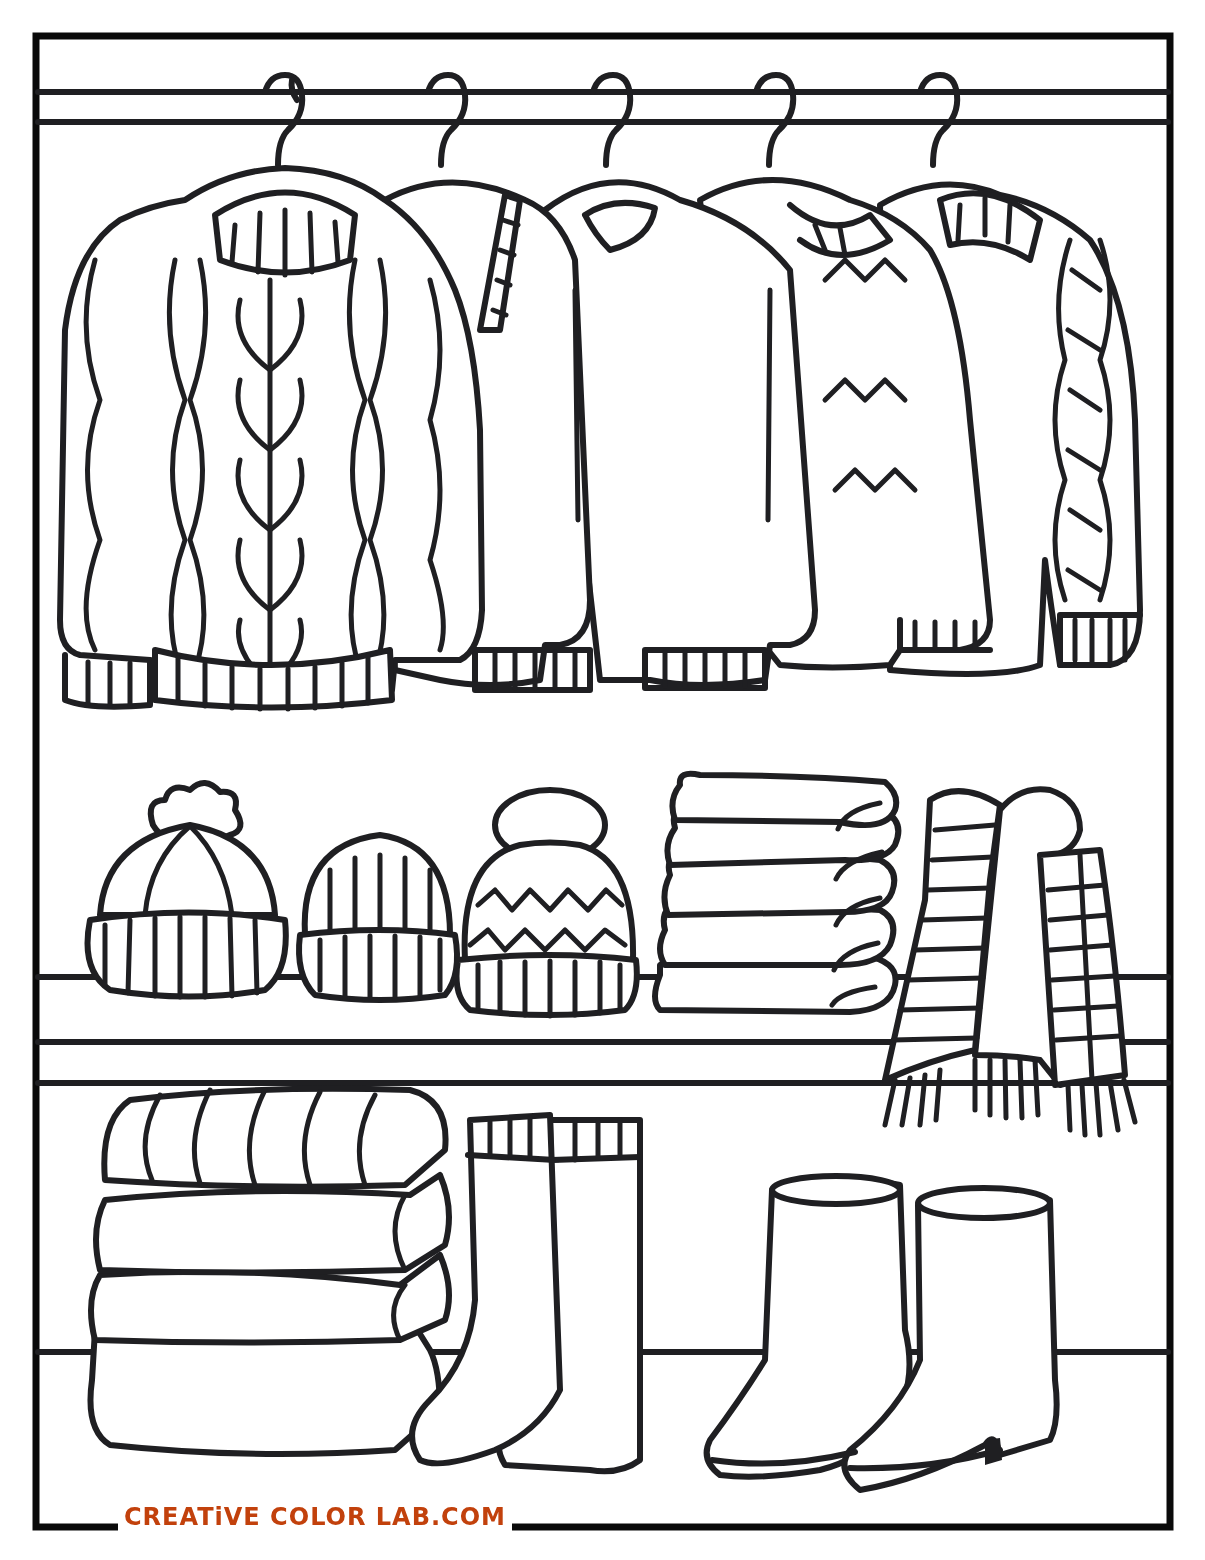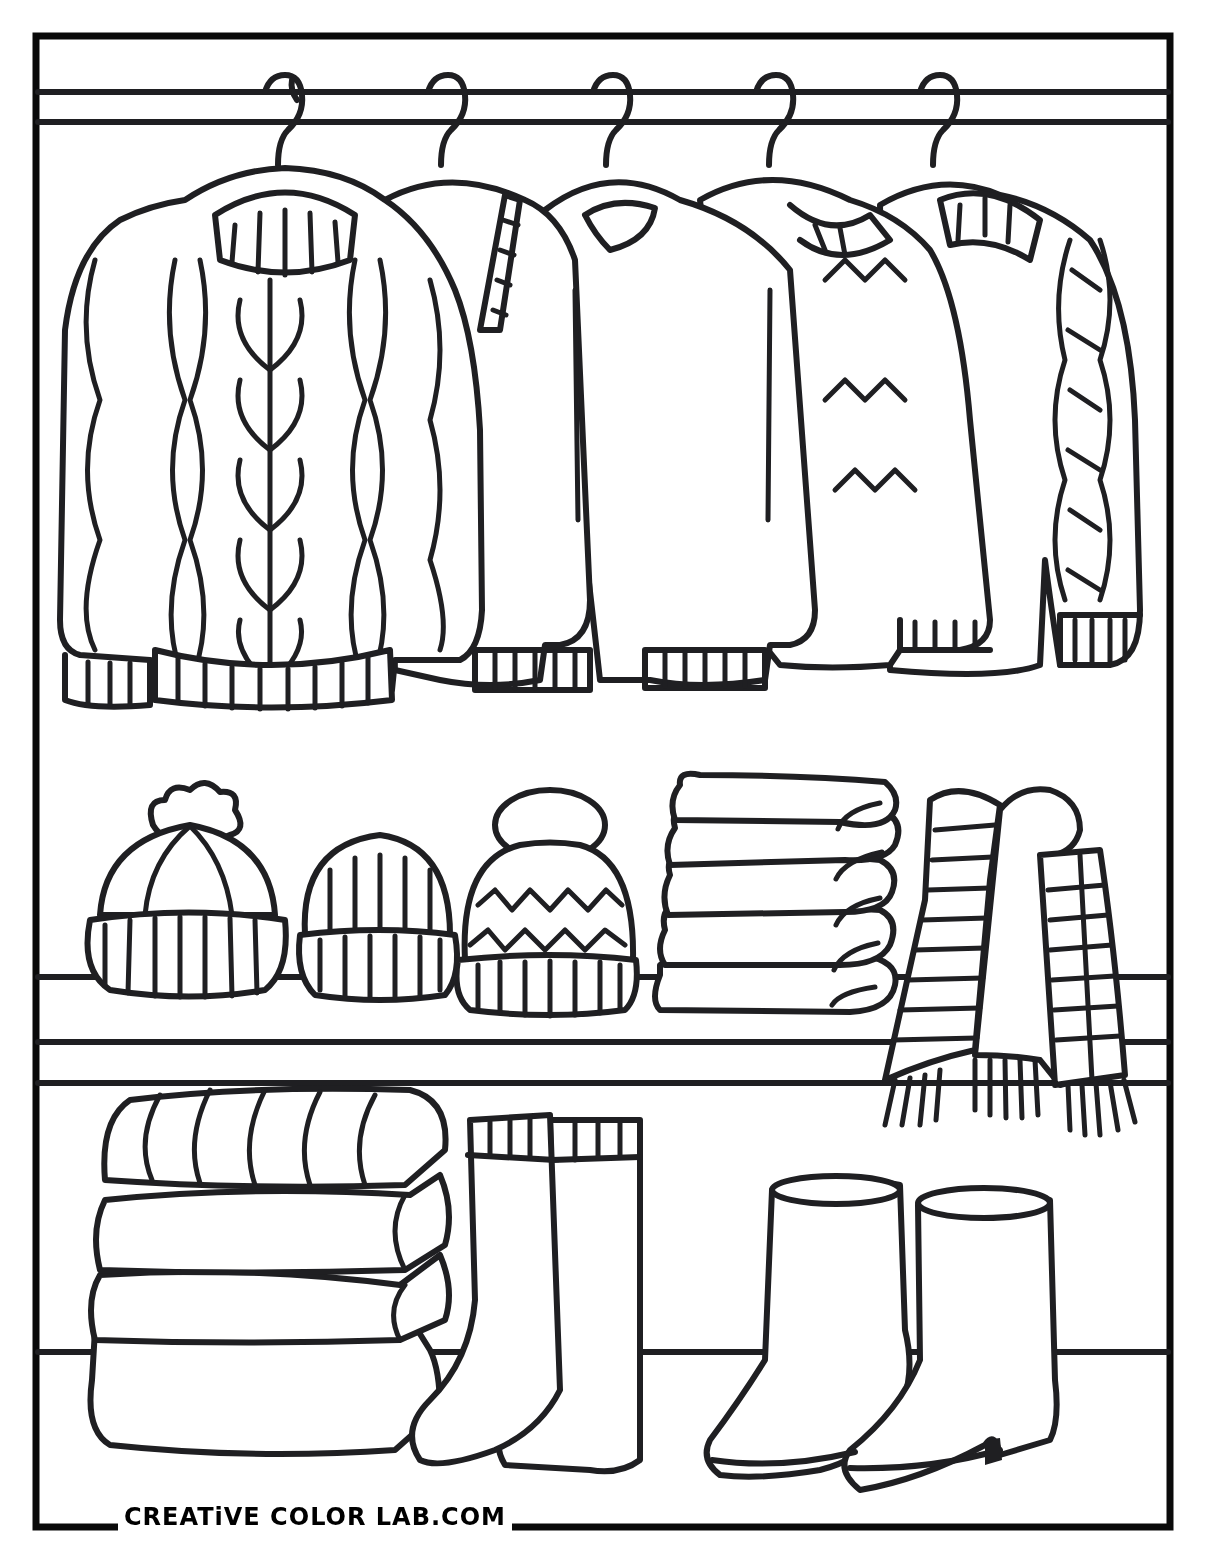--- a/index.html
+++ b/index.html
@@ -5,21 +5,21 @@
   html, body { margin: 0; padding: 0; background: #ffffff; }
   body { width: 1205px; height: 1560px; position: relative; overflow: hidden; font-family: "DejaVu Sans", sans-serif; }
   #art { position: absolute; left: 0; top: 0; width: 1205px; height: 1560px; }
   .ln { fill: none; stroke: #1f1f22; stroke-width: 6; stroke-linecap: round; stroke-linejoin: round; }
   .lnt { fill: none; stroke: #1f1f22; stroke-width: 5; stroke-linecap: round; stroke-linejoin: round; }
   .frame { fill: none; stroke: #0a0a0a; stroke-width: 7; }
   .fill-w { fill: #ffffff; }
   .credit {
     position: absolute; left: 118px; top: 1499px; height: 36px; line-height: 36px;
     font-family: "DejaVu Sans", sans-serif; font-weight: bold; font-size: 24px; letter-spacing: 1px;
-    color: #000000; background: #ffffff; padding: 0 6px;
+    color: #c2410c; background: #ffffff; padding: 0 6px;
   }
 </style>
 </head>
 <body>
 
 <svg id="art" viewBox="0 0 1205 1560" xmlns="http://www.w3.org/2000/svg">
 
   <rect class="frame" x="36" y="36" width="1134" height="1491"></rect>
 
   <g>

